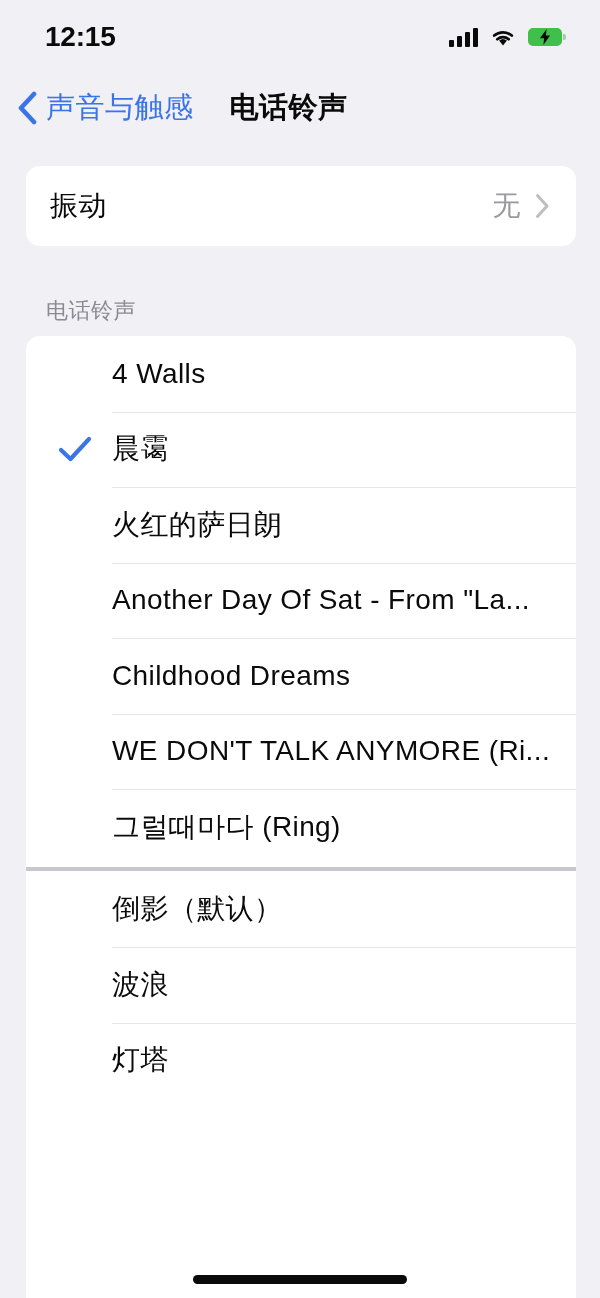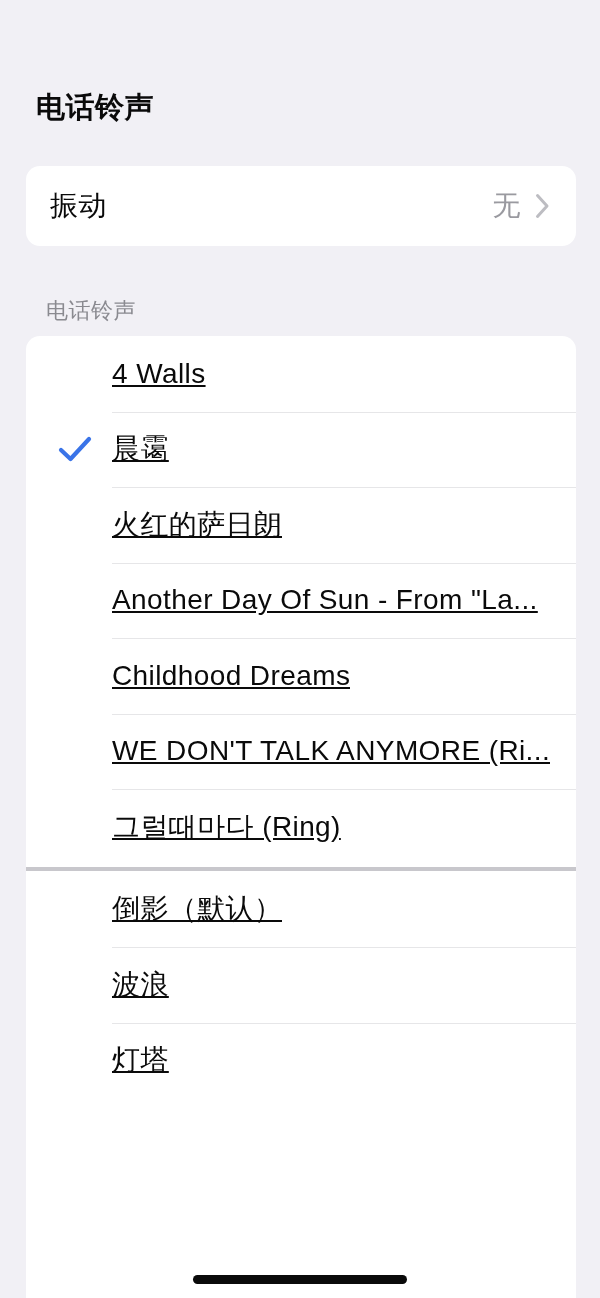--- a/index.html
+++ b/index.html
@@ -126,21 +126,20 @@
     position:absolute; left:32px; top:50%;
     transform:translateY(-50%);
     width:34px; height:28px;
   }
   .row-label {
     margin-left:86px;
     font-size:28px; color:#0A0A0A;
     letter-spacing:0.4px;
     white-space:nowrap; overflow:hidden;
     max-width:444px;
-    text-decoration:underline;
   }
   .row + .row::before {
     content:""; position:absolute;
     left:86px; right:0; top:0; height:1px;
     background:#E6E6E8;
   }
   .group-divider {
     position:relative; height:7px;
     background:transparent;
   }
@@ -156,22 +155,54 @@
     transform:translateX(-50%);
     width:214px; height:9px;
     background:#0A0A0A; border-radius:6px;
   }
 </style>
 </head>
 <body>
 
 <div id="phone">
 
+  <div class="status-bar">
+    <div class="status-time">12:15</div>
+
+    <div class="status-right">
+      <span class="signal">
+        <i></i>
+          <i></i>
+          <i></i>
+          <i></i>
+      </span>
+
+      <svg class="wifi" viewBox="0 0 26 20">
+        <path d="M13 18.4 L9.1 13.6 a6.2 6.2 0 0 1 7.8 0 Z" fill="#0A0A0A"></path>
+        <path d="M4.2 8.6 a13.5 13.5 0 0 1 17.6 0" stroke="#0A0A0A" stroke-width="2.7" fill="none" stroke-linecap="round"></path>
+        <path d="M7.3 12.2 a8.8 8.8 0 0 1 11.4 0" stroke="#0A0A0A" stroke-width="2.7" fill="none" stroke-linecap="round"></path>
+      </svg>
+
+      <span class="battery">
+        <span class="battery-body"></span>
+        <span class="battery-cap"></span>
+        <svg class="battery-bolt" viewBox="0 0 14 16">
+          <path d="M8.6 0 L2 9.2 h4.1 L5.4 16 L12 6.6 H7.9 Z" fill="#0A0A0A"></path>
+        </svg>
+      </span>
+    </div>
+  </div>
 
   <div class="nav-bar">
+    <div class="nav-back">
+      <svg class="chevron-left" viewBox="0 0 22 34">
+        <path d="M18 3 L5 17 L18 31" stroke="#3A74E8" stroke-width="4.6" fill="none" stroke-linecap="round" stroke-linejoin="round"></path>
+      </svg>
+      <span class="nav-back-label">声音与触感</span>
+    </div>
     <div class="nav-title">电话铃声</div>
   </div>
 
   <div class="card vibration-card">
     <span class="vibration-label">振动</span>
     <span class="vibration-right">
       <span class="vibration-value">无</span>
       <svg class="chevron-right" viewBox="0 0 15 26">
         <path d="M2.5 2.5 L12 13 L2.5 23.5" stroke="#BDBDC2" stroke-width="3" fill="none" stroke-linecap="round" stroke-linejoin="round"></path>
       </svg>
@@ -188,21 +219,21 @@
         <div class="row">
           <svg class="row-check" viewBox="0 0 34 28">
             <path d="M3 15 L12.5 24 L31 4" stroke="#3A74E8" stroke-width="4.2" fill="none" stroke-linecap="round" stroke-linejoin="round"></path>
           </svg>
           <span class="row-label">晨霭</span>
         </div>
         <div class="row">
           <span class="row-label">火红的萨日朗</span>
         </div>
         <div class="row">
-          <span class="row-label">Another Day Of Sun - From "La...</span>
+          <span class="row-label">Another Day Of Sat - From "La...</span>
         </div>
         <div class="row">
           <span class="row-label">Childhood Dreams</span>
         </div>
         <div class="row">
           <span class="row-label">WE DON'T TALK ANYMORE (Ri...</span>
         </div>
         <div class="row">
           <span class="row-label">그럴때마다 (Ring)</span>
         </div>

